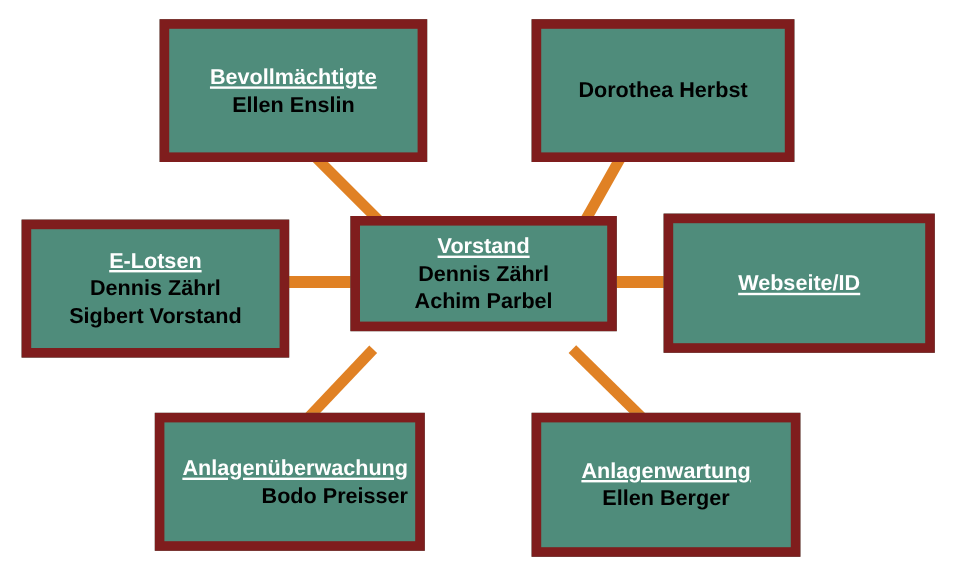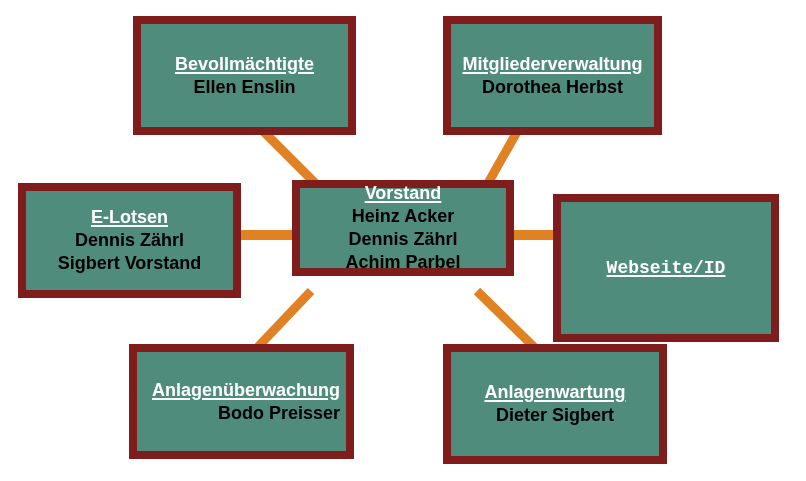--- a/index.html
+++ b/index.html
@@ -49,21 +49,21 @@
     font-weight: 700;
     font-size: 18px;
     line-height: 23px;
     white-space: nowrap;
   }
   
   #node-bevollmaechtigte   { left: 133px; top: 16px;  width: 223px; height: 119px; }
   #node-mitgliederverwaltung{ left: 443px; top: 16px;  width: 219px; height: 119px; }
   #node-e-lotsen           { left: 18px;  top: 183px; width: 223px; height: 115px; }
   #node-vorstand           { left: 292px; top: 180px; width: 222px; height: 96px; }
-  #node-webseite-id        { left: 553px; top: 194px; width: 226px; height: 148px; font-family: Liberation Mono, monospace; }
+  #node-webseite-id        { left: 553px; top: 178px; width: 226px; height: 116px; }
   #node-anlagenueberwachung{ left: 129px; top: 344px; width: 225px; height: 115px; align-items: flex-end; }
   #node-anlagenwartung     { left: 443px; top: 344px; width: 224px; height: 120px; text-align: right; }
 </style>
 </head>
 <body>
 
 <div class="canvas">
 
   <svg class="connectors" width="806" height="481" viewBox="0 0 806 481">
     <line x1="262" y1="130" x2="317" y2="185" stroke="#E08124" stroke-width="9"></line>
@@ -73,44 +73,42 @@
     <line x1="311" y1="291" x2="257" y2="348" stroke="#E08124" stroke-width="9"></line>
     <line x1="477" y1="291" x2="535" y2="348" stroke="#E08124" stroke-width="9"></line>
   </svg>
 
   <div class="node" id="node-bevollmaechtigte">
     <div class="title">Bevollmächtigte</div>
     <div class="member">Ellen Enslin</div>
   </div>
 
   <div class="node" id="node-mitgliederverwaltung">
-    <div class="title">Mitgliederverwaltung</div>
     <div class="member">Dorothea Herbst</div>
   </div>
 
   <div class="node" id="node-e-lotsen">
     <div class="title">E-Lotsen</div>
     <div class="member">Dennis Zährl</div>
     <div class="member">Sigbert Vorstand</div>
   </div>
 
   <div class="node" id="node-vorstand">
     <div class="title">Vorstand</div>
-    <div class="member">Heinz Acker</div>
     <div class="member">Dennis Zährl</div>
     <div class="member">Achim Parbel</div>
   </div>
 
   <div class="node" id="node-webseite-id">
     <div class="title">Webseite/ID</div>
   </div>
 
   <div class="node" id="node-anlagenueberwachung">
     <div class="title">Anlagenüberwachung</div>
     <div class="member">Bodo Preisser</div>
   </div>
 
   <div class="node" id="node-anlagenwartung">
     <div class="title">Anlagenwartung</div>
-    <div class="member">Dieter Sigbert</div>
+    <div class="member">Ellen Berger</div>
   </div>
 
 </div>
 
 </body></html>

